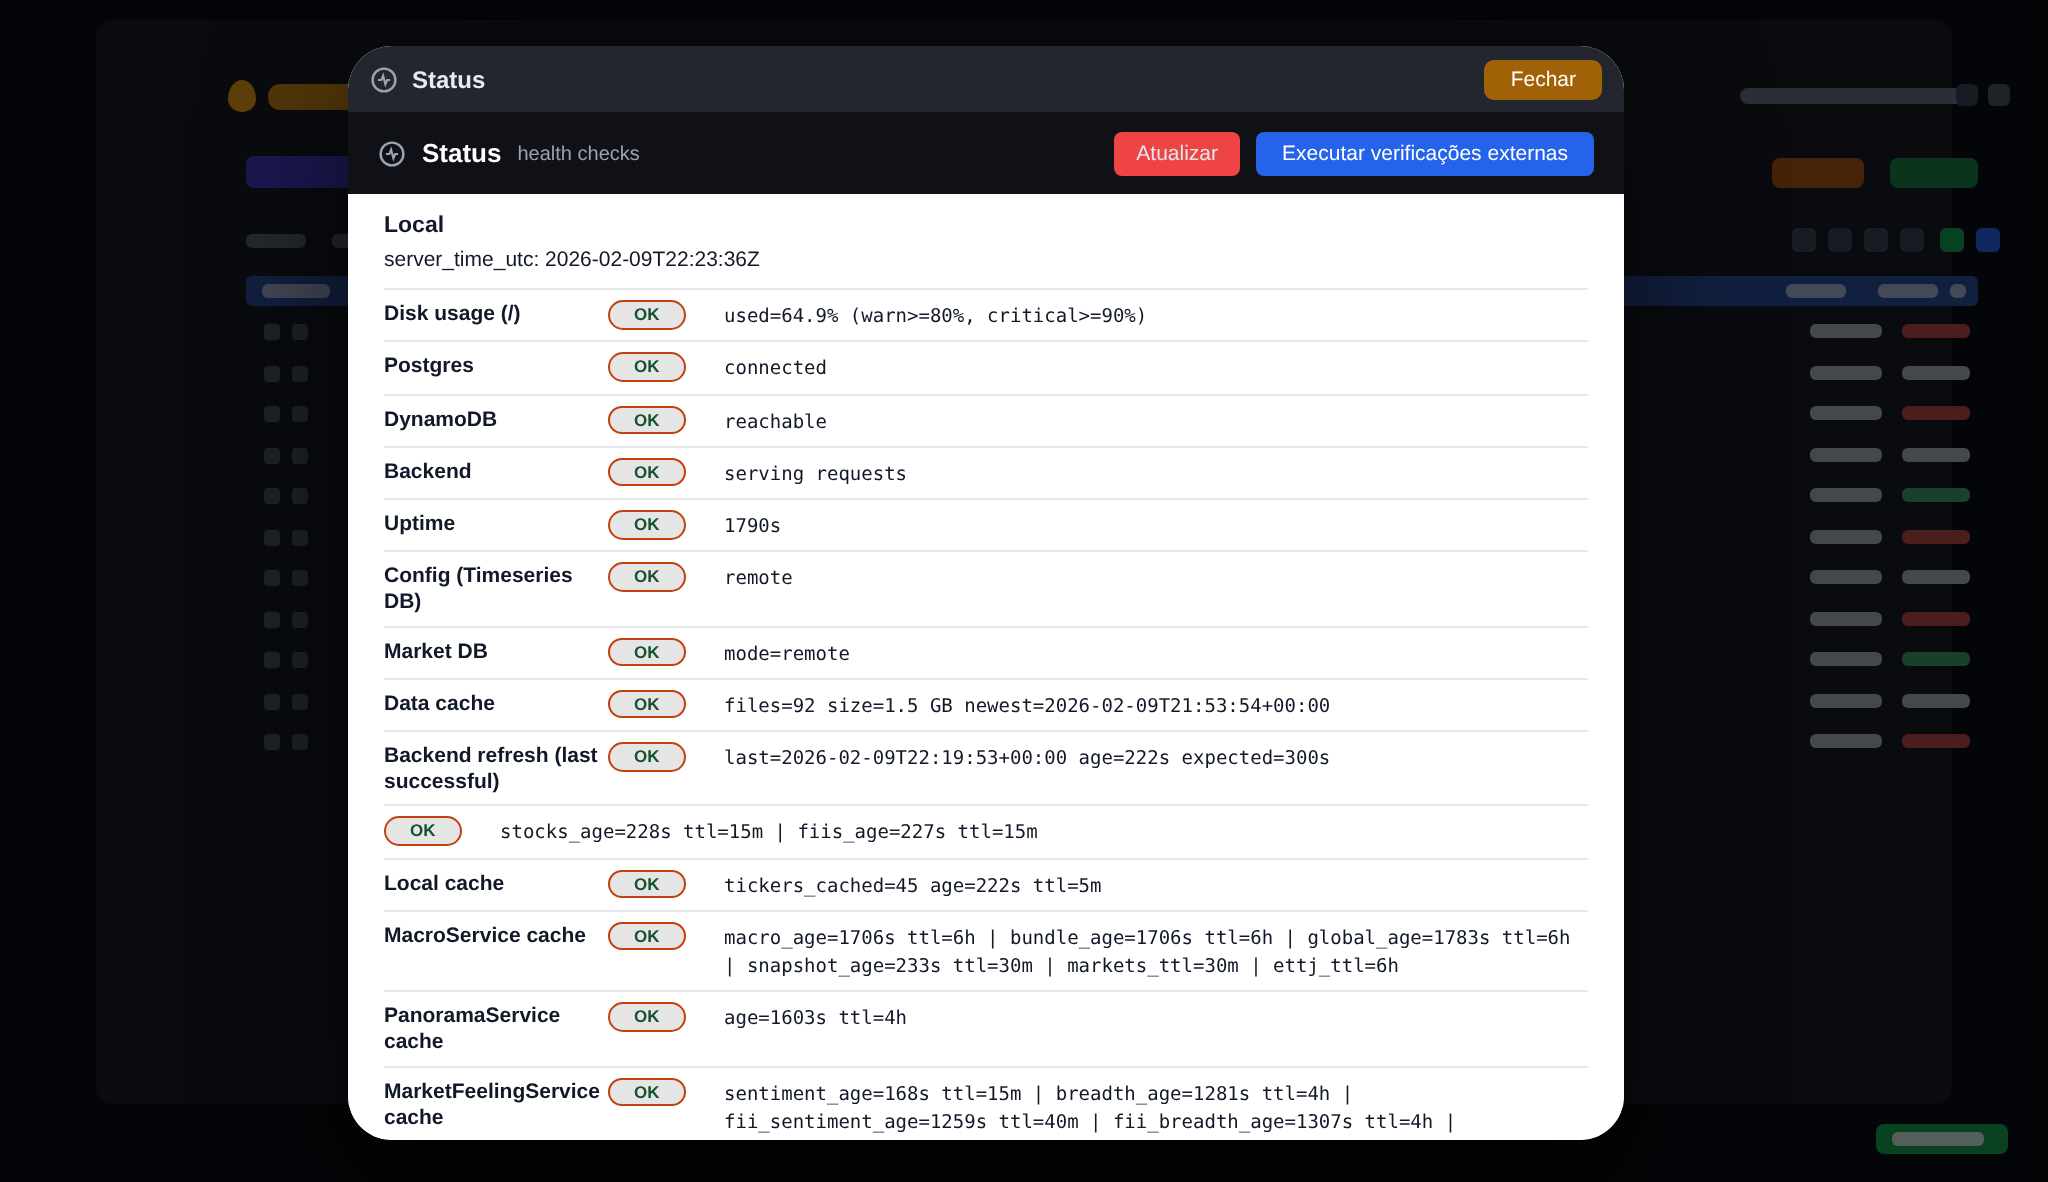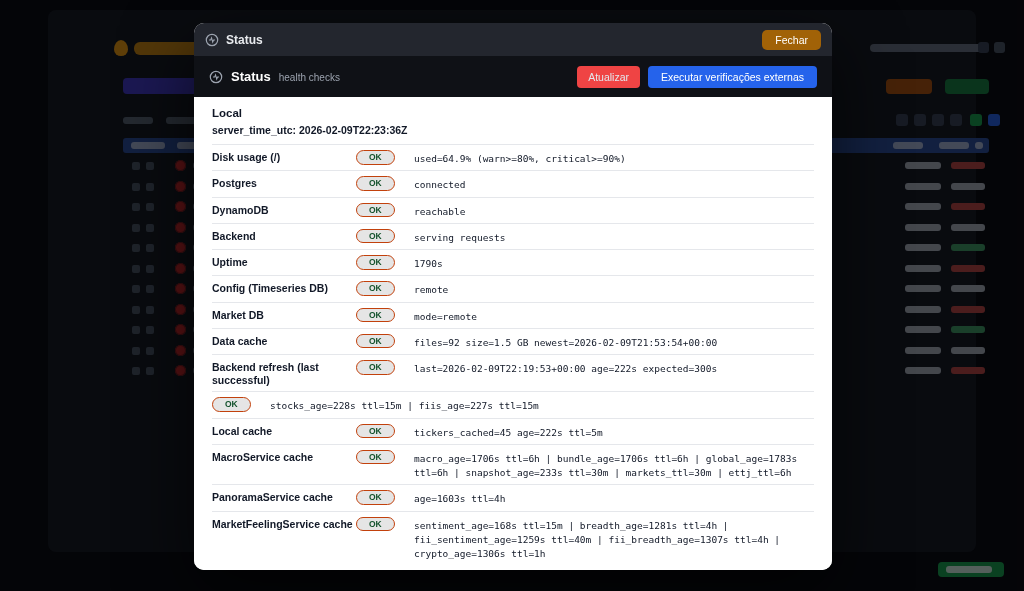--- a/index.html
+++ b/index.html
@@ -23,35 +23,35 @@
   .bg-row .logo{position:absolute;left:52px;top:4px;width:11px;height:11px;background:#dc2626;border-radius:50%;box-shadow:0 0 0 1px #7f1d1d inset;}
   .bg-row .txt{position:absolute;left:70px;top:6px;width:62px;height:7px;background:#6b7280;border-radius:3px;}
   .bg-row .v1{position:absolute;left:782px;top:6px;width:36px;height:7px;border-radius:3px;}
   .bg-row .v2{position:absolute;left:828px;top:6px;width:34px;height:7px;border-radius:3px;}
   .float-btn{position:absolute;left:938px;top:562px;width:66px;height:15px;background:#16a34a;border-radius:4px;}
   .float-btn i{position:absolute;left:8px;top:4px;width:46px;height:7px;background:#d7f2e1;border-radius:3px;display:block;}
 
   .dim{position:absolute;inset:0;background:rgba(4,5,8,0.62);}
 
   
-  .modal{position:absolute;left:194px;top:23px;width:638px;height:547px;background:#fff;border-radius:10px;overflow:hidden;display:flex;flex-direction:column;box-shadow:0 24px 70px rgba(0,0,0,.65);}
+  .modal{position:absolute;left:174px;top:23px;width:638px;height:547px;background:#fff;border-radius:22px;overflow:hidden;display:flex;flex-direction:column;box-shadow:0 24px 70px rgba(0,0,0,.65);}
   .modal-top{height:33px;background:#23262e;display:flex;align-items:center;padding:0 11px;flex-shrink:0;}
   .m-title{color:#e8eaee;font-size:12px;font-weight:700;margin-left:7px;}
   .status-ic{width:14px;height:14px;flex-shrink:0;display:inline-flex;}
   .btn-fechar{margin-left:auto;background:#a16207;color:#fff;font-size:10.5px;font-weight:400;padding:4px 13px;border-radius:5px;border:none;cursor:pointer;font-family:inherit;}
   .modal-sub{height:41px;background:#0f1116;display:flex;align-items:center;padding:0 15px;gap:8px;flex-shrink:0;}
   .s-title{color:#fff;font-size:13px;font-weight:700;}
   .s-note{color:#9ca3af;font-size:10px;margin-top:2px;}
   .btn-atualizar{margin-left:auto;background:#ef4444;color:#e3e6ec;font-size:10.5px;padding:5px 11px;border-radius:4px;border:none;cursor:pointer;font-family:inherit;}
   .btn-exec{background:#2563eb;color:#fff;font-size:10.5px;padding:5px 13px;border-radius:4px;border:none;cursor:pointer;font-family:inherit;}
   .modal-body{flex:1;background:#fff;padding:10px 18px 0;overflow:hidden;color:#111827;}
   .sec-title{font-size:11.5px;font-weight:700;}
-  .server-time{font-size:10.5px;margin:5px 0 8px;font-weight:bold;}
+  .server-time{font-size:10.5px;margin:5px 0 8px;}
   .check-row{display:flex;align-items:flex-start;border-top:1px solid #e5e7eb;padding:5px 0 4px;}
-  .check-label{width:144px;flex-shrink:0;font-size:10.5px;font-weight:700;line-height:1.25;padding-top:1px;}
+  .check-label{width:112px;flex-shrink:0;font-size:10.5px;font-weight:700;line-height:1.25;padding-top:1px;}
   .badge-col{width:30px;flex-shrink:0;display:flex;justify-content:flex-start;}
   .badge-ok{display:inline-block;background:#e5e5e5;border:1px solid #c2410c;color:#14532d;font-size:8.5px;font-weight:700;padding:2px 12px;border-radius:999px;line-height:1;}
   .check-value{margin-left:28px;font-family:"DejaVu Sans Mono",monospace;font-size:9.5px;line-height:1.5;white-space:pre-wrap;word-break:break-word;padding-top:2px;}
 </style>
 </head>
 <body>
 
 <div class="stage">
 
   <div class="app">

